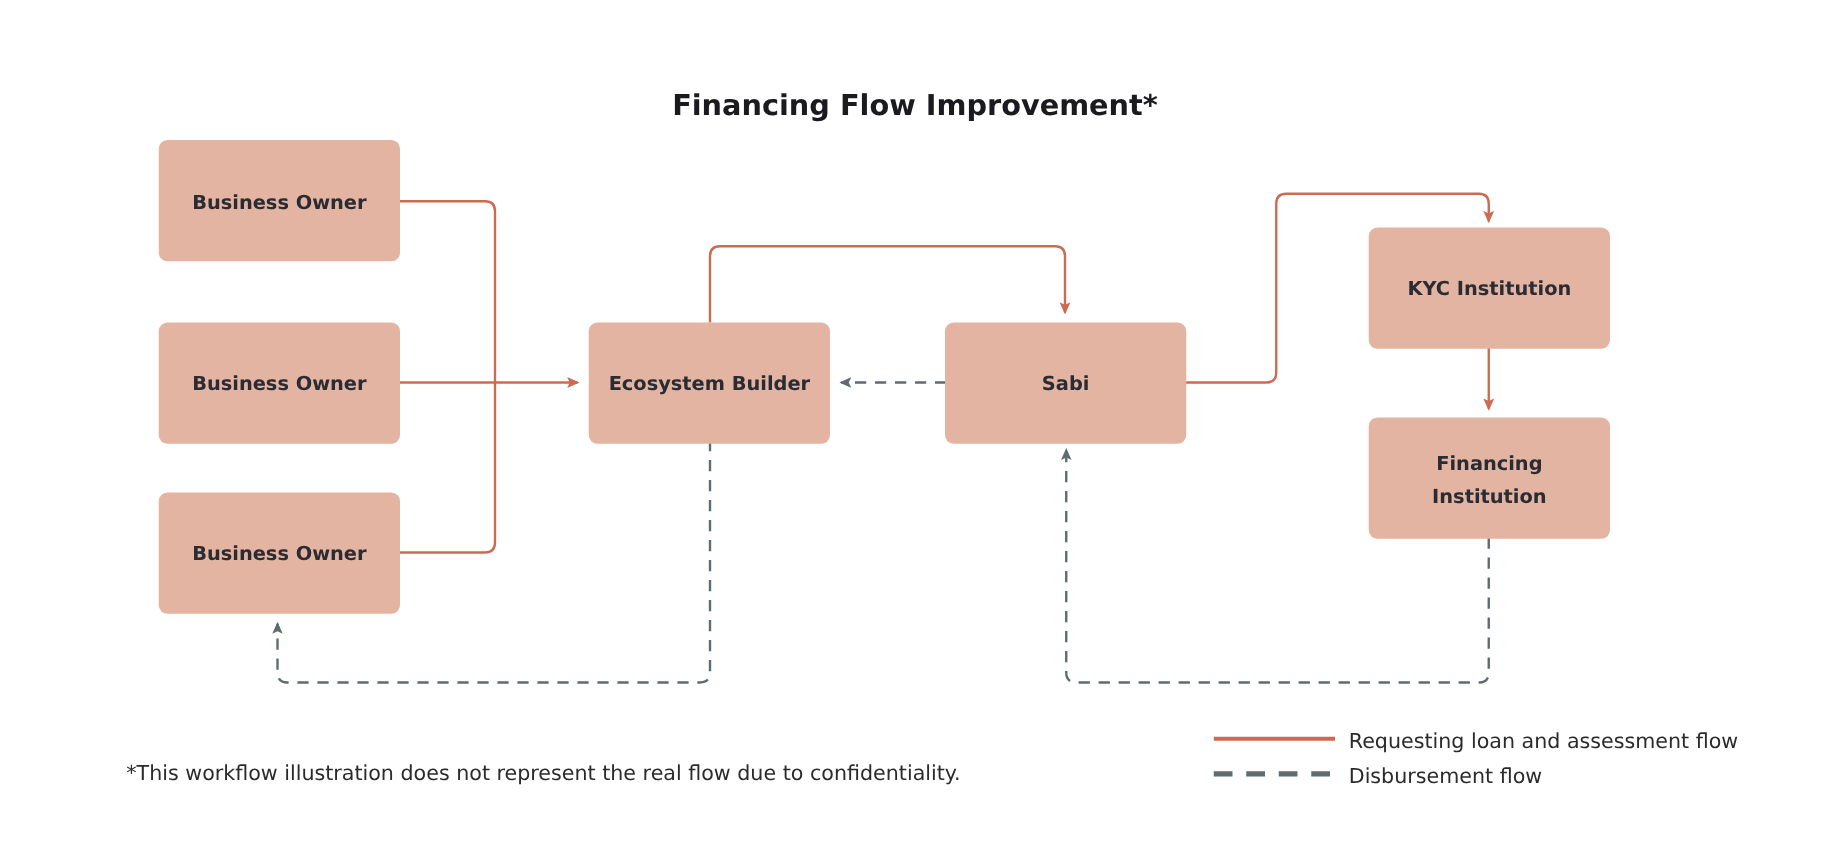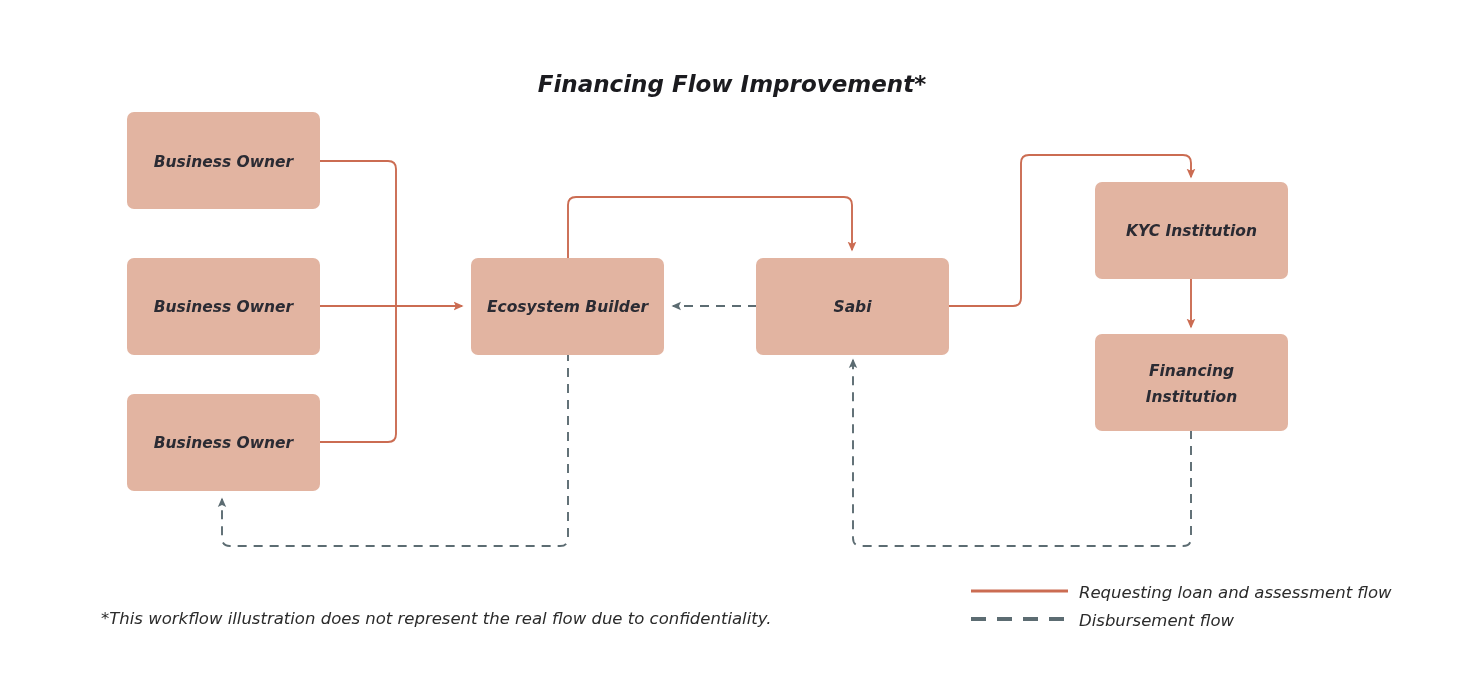--- a/index.html
+++ b/index.html
@@ -12,21 +12,20 @@
     height: 682px;
     font-family: "DejaVu Sans", sans-serif;
     position: relative;
     overflow: hidden;
   }
   #diagram-root {
     position: absolute;
     left: 0; top: 0;
     width: 1464px;
     height: 682px;
-    font-style: italic;
   }
   svg.canvas {
     position: absolute;
     left: 0; top: 0;
     width: 1464px;
     height: 682px;
     display: block;
   }
   .node-label {
     font-family: "DejaVu Sans", sans-serif;

